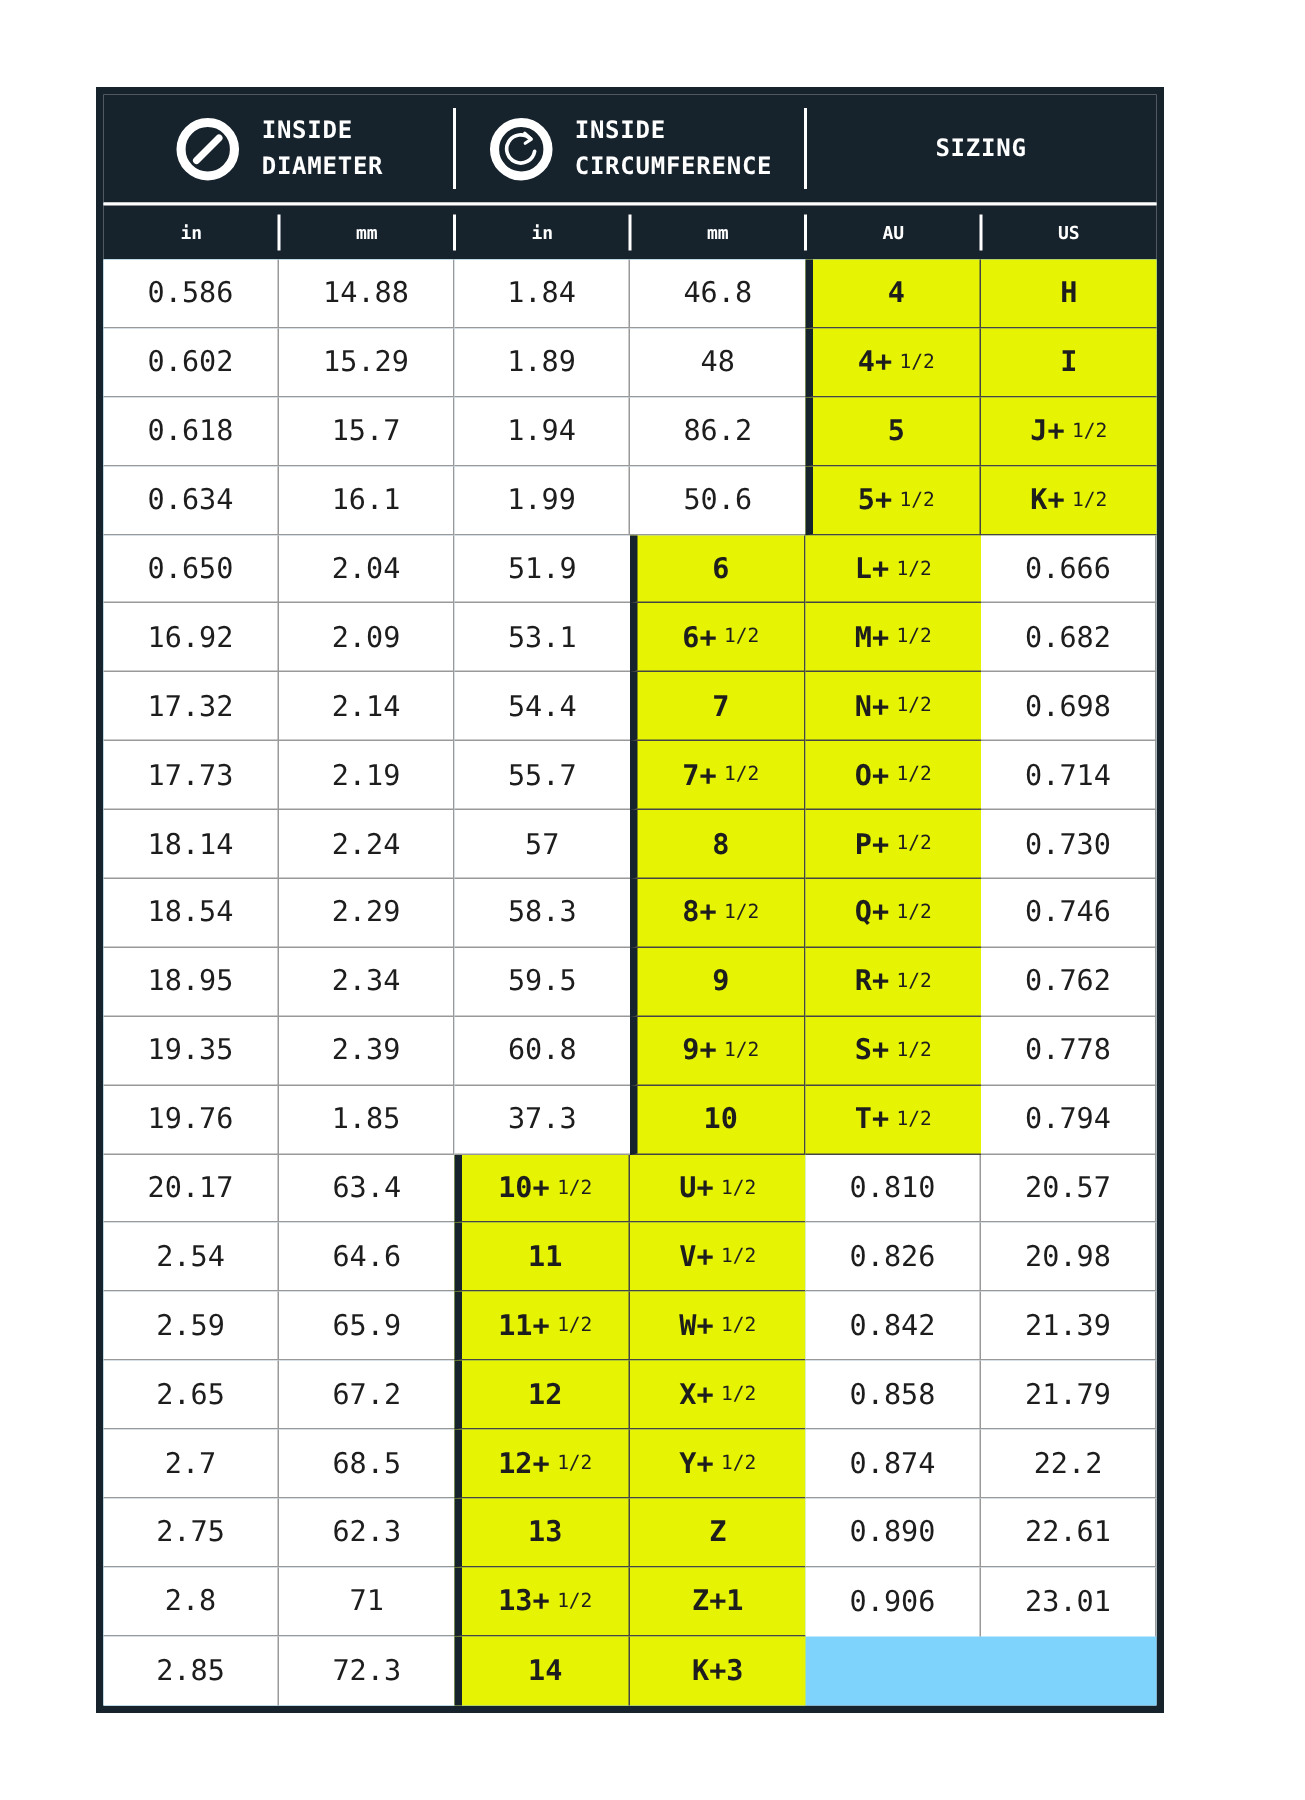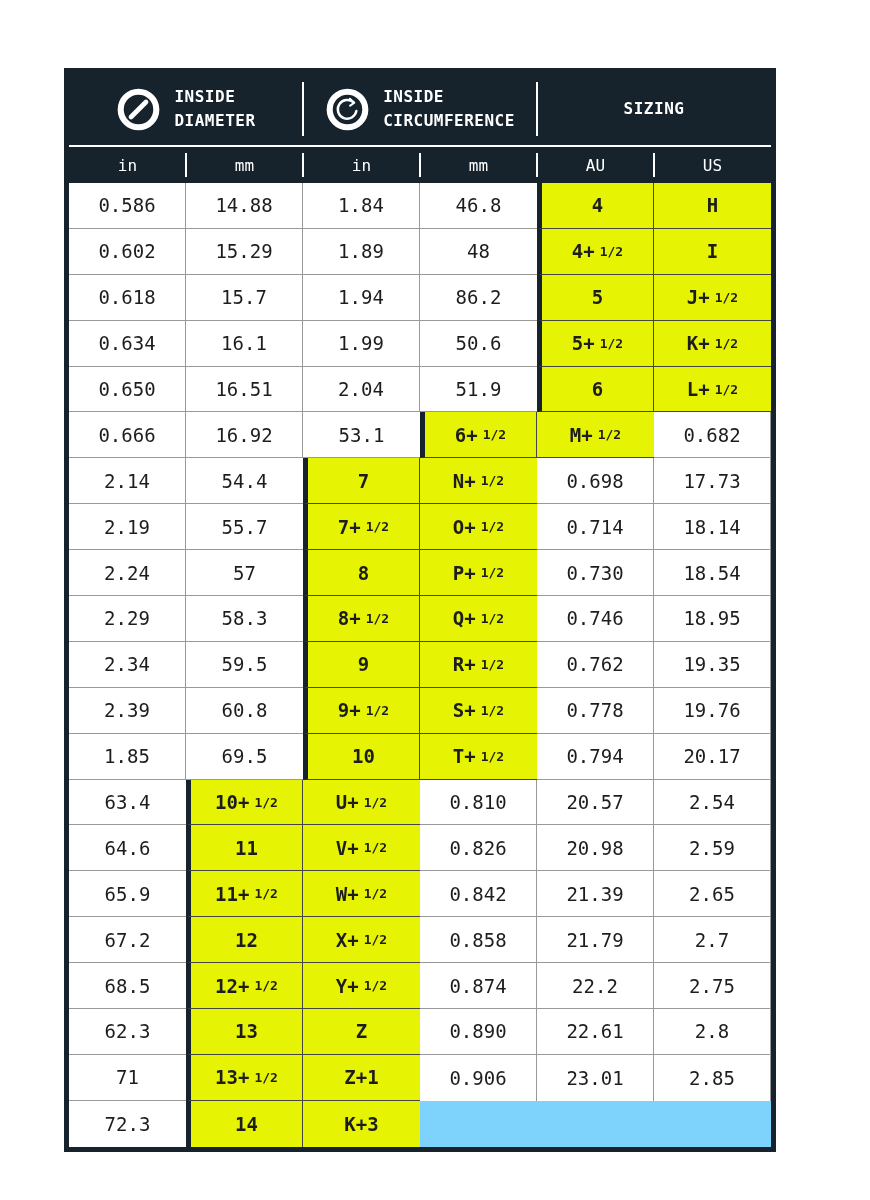--- a/index.html
+++ b/index.html
@@ -11,21 +11,21 @@
     --grid-dark:#454545;
   }
   *{ box-sizing:border-box; margin:0; padding:0; }
   html,body{
     width:870px; height:1200px;
     background:#ffffff;
     font-family:"DejaVu Sans Mono", monospace;
   }
   .chart-table{
     position:absolute;
-    left:64px; top:68px;
+    left:64px; top:58px;
     width:712px;
     border:5px solid var(--header-bg);
     background:#fff;
   }
   
   .header-top{
     display:grid;
     grid-template-columns:1fr 1fr 1fr;
     height:72px;
     background:var(--header-bg);
@@ -48,21 +48,21 @@
   
   .subheader{
     display:grid;
     grid-template-columns:repeat(6,1fr);
     height:36px;
     background:var(--header-bg);
     color:var(--header-text);
   }
   .sub-cell{
     display:flex; align-items:center; justify-content:center;
-    font-weight:normal; font-size:16px; position:relative;
+    font-weight:bold; font-size:12px; position:relative;
   }
   .sub-cell + .sub-cell::before{
     content:""; position:absolute; left:-1px; top:6px; bottom:6px;
     width:2px; background:#fff;
   }
   
   .tbody{
     display:grid;
     grid-template-columns:repeat(6,1fr);
     grid-auto-rows:45.9px;
@@ -78,21 +78,21 @@
   .c4{
     border-left:5px solid var(--header-bg);
     border-right:1px solid var(--grid-dark);
   }
   .c4,.c5{
     background:var(--highlight);
     font-weight:bold;
     border-bottom:1px solid var(--grid-dark);
   }
   .last-row{ border-bottom:none !important; }
-  .frac{ font-size:13px; font-weight:bold; margin-left:5px; }
+  .frac{ font-size:13px; font-weight:normal; margin-left:5px; }
 </style>
 </head>
 <body>
 
 <div class="chart-table">
 
   <div class="header-top">
     <div class="hsec">
       <span class="hicon">
         <svg viewBox="0 0 48 48" width="45" height="45">
@@ -155,31 +155,32 @@
       <div class="cell c3">86.2</div>
       <div class="cell c4">5</div>
       <div class="cell c5">J+<span class="frac">1/2</span></div>
       <div class="cell c0">0.634</div>
       <div class="cell c1">16.1</div>
       <div class="cell c2">1.99</div>
       <div class="cell c3">50.6</div>
       <div class="cell c4">5+<span class="frac">1/2</span></div>
       <div class="cell c5">K+<span class="frac">1/2</span></div>
       <div class="cell c0">0.650</div>
-      <div class="cell c1">16.51</div>
       <div class="cell c2">2.04</div>
       <div class="cell c3">51.9</div>
       <div class="cell c4">6</div>
       <div class="cell c5">L+<span class="frac">1/2</span></div>
       <div class="cell c0">0.666</div>
       <div class="cell c1">16.92</div>
+      <div class="cell c2">2.09</div>
       <div class="cell c3">53.1</div>
       <div class="cell c4">6+<span class="frac">1/2</span></div>
       <div class="cell c5">M+<span class="frac">1/2</span></div>
       <div class="cell c0">0.682</div>
+      <div class="cell c1">17.32</div>
       <div class="cell c2">2.14</div>
       <div class="cell c3">54.4</div>
       <div class="cell c4">7</div>
       <div class="cell c5">N+<span class="frac">1/2</span></div>
       <div class="cell c0">0.698</div>
       <div class="cell c1">17.73</div>
       <div class="cell c2">2.19</div>
       <div class="cell c3">55.7</div>
       <div class="cell c4">7+<span class="frac">1/2</span></div>
       <div class="cell c5">O+<span class="frac">1/2</span></div>
@@ -203,21 +204,21 @@
       <div class="cell c5">R+<span class="frac">1/2</span></div>
       <div class="cell c0">0.762</div>
       <div class="cell c1">19.35</div>
       <div class="cell c2">2.39</div>
       <div class="cell c3">60.8</div>
       <div class="cell c4">9+<span class="frac">1/2</span></div>
       <div class="cell c5">S+<span class="frac">1/2</span></div>
       <div class="cell c0">0.778</div>
       <div class="cell c1">19.76</div>
       <div class="cell c2">1.85</div>
-      <div class="cell c3">69.5</div>
+      <div class="cell c3">37.3</div>
       <div class="cell c4">10</div>
       <div class="cell c5">T+<span class="frac">1/2</span></div>
       <div class="cell c0">0.794</div>
       <div class="cell c1">20.17</div>
       <div class="cell c3">63.4</div>
       <div class="cell c4">10+<span class="frac">1/2</span></div>
       <div class="cell c5">U+<span class="frac">1/2</span></div>
       <div class="cell c0">0.810</div>
       <div class="cell c1">20.57</div>
       <div class="cell c2">2.54</div>

